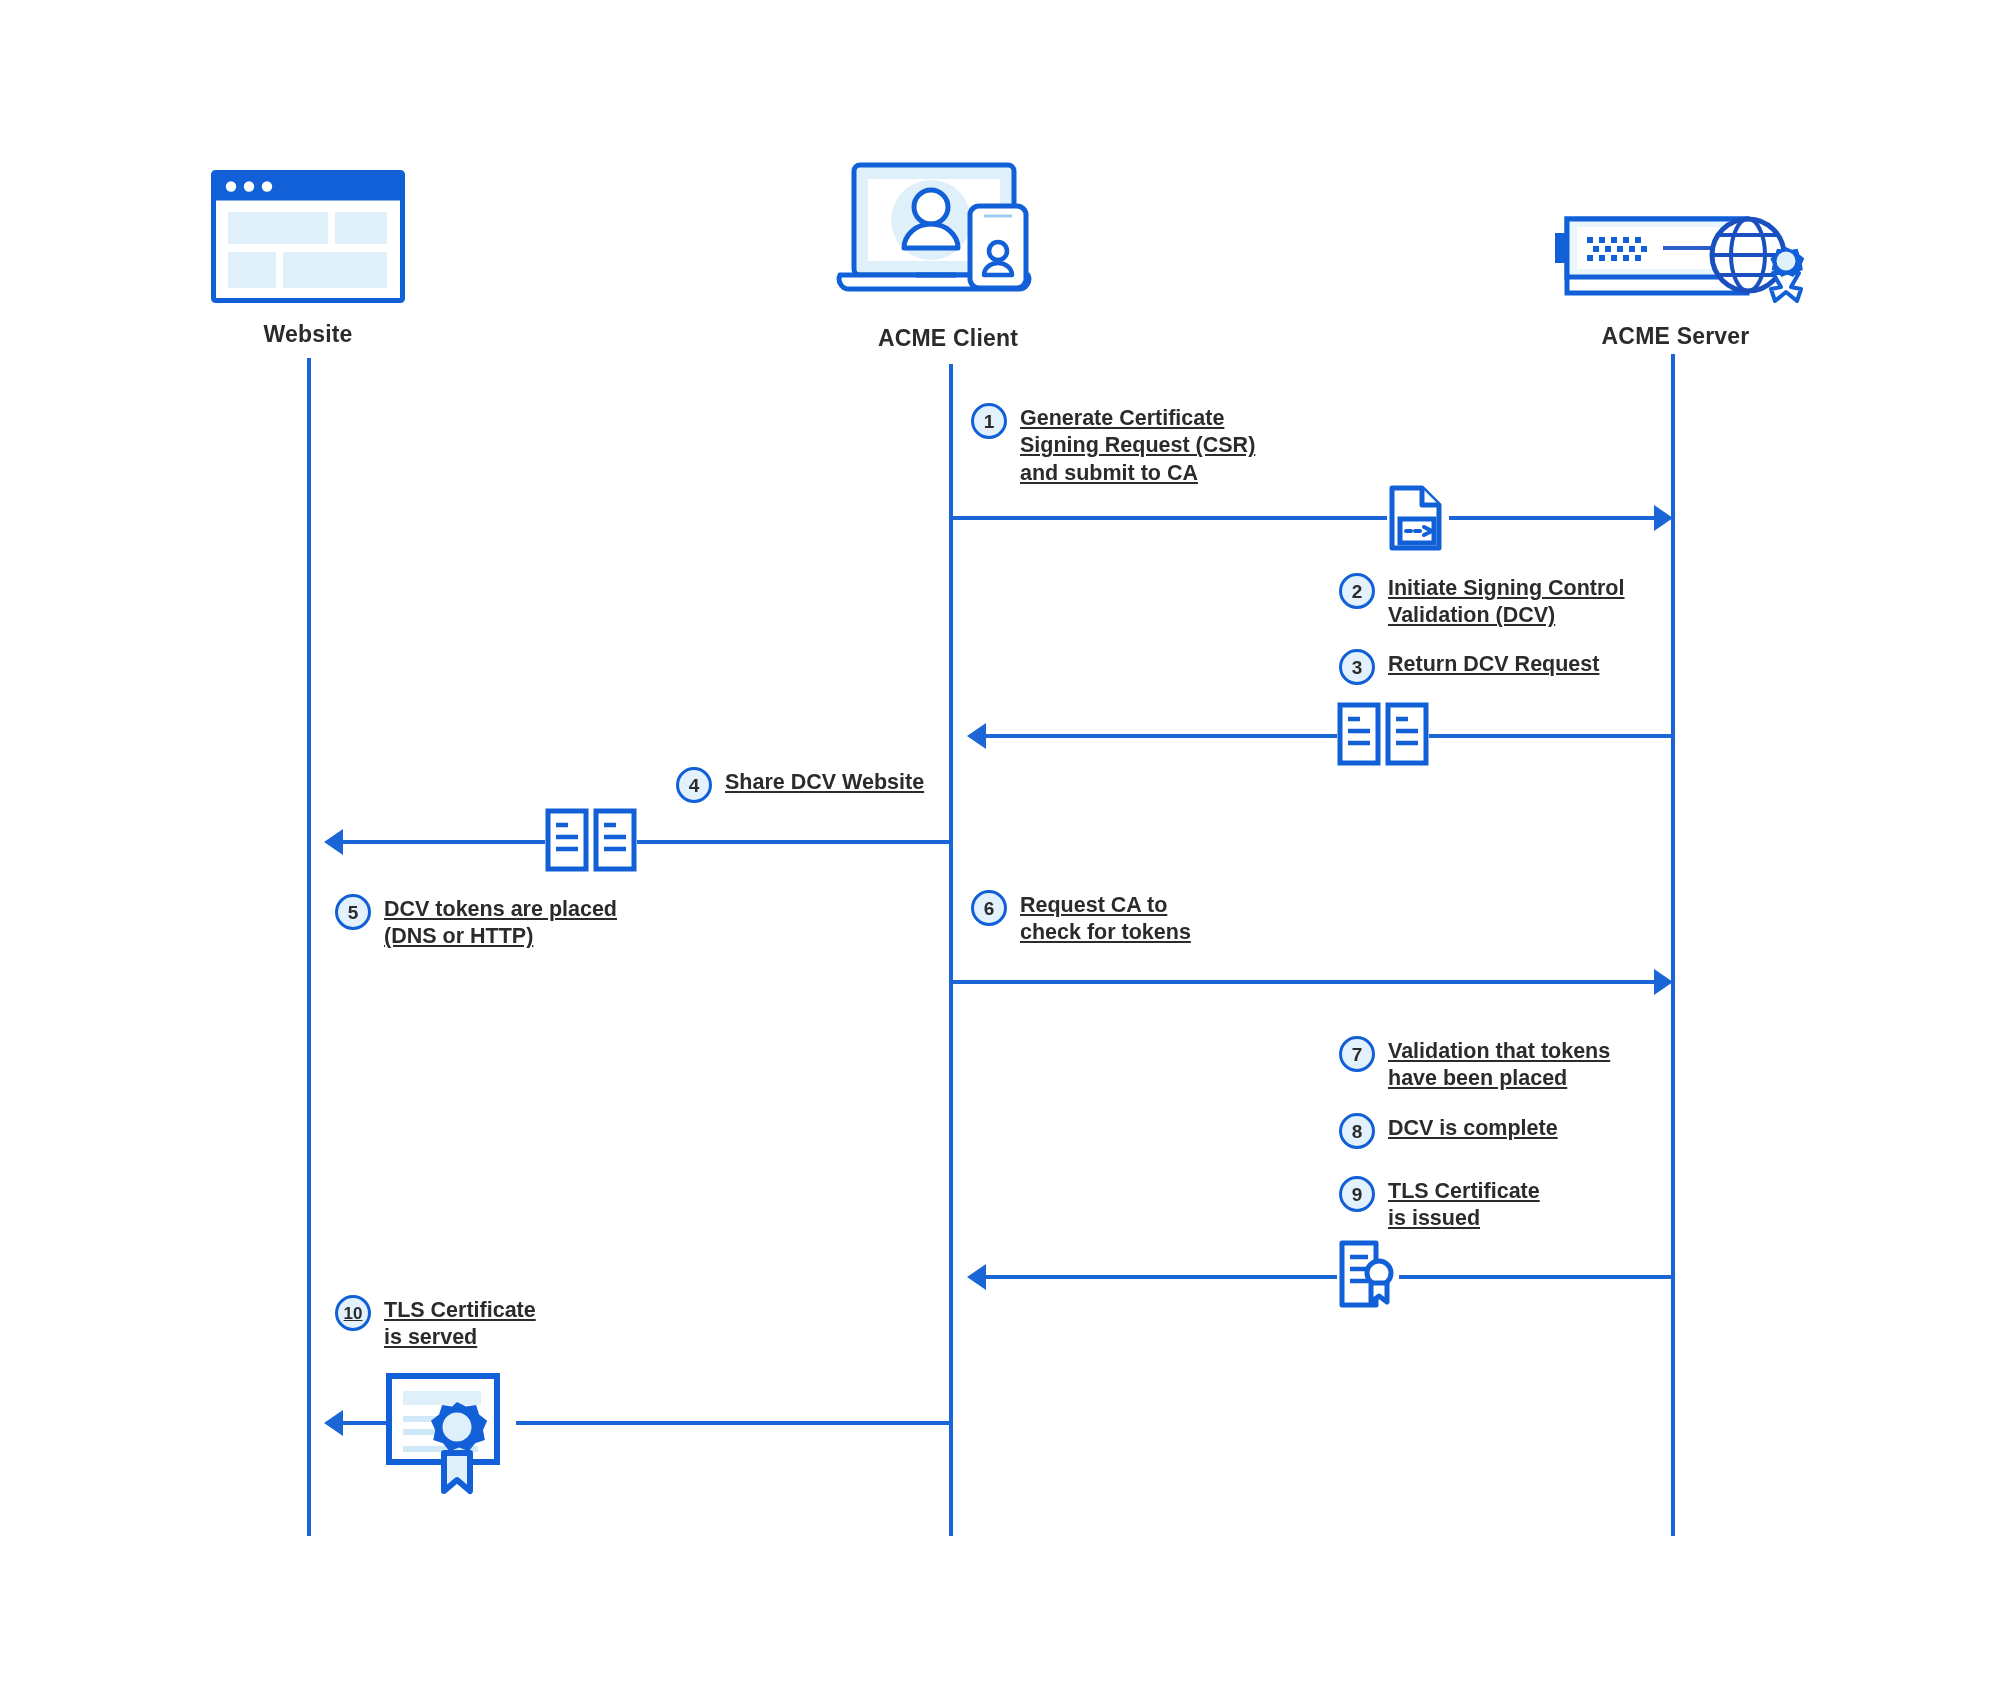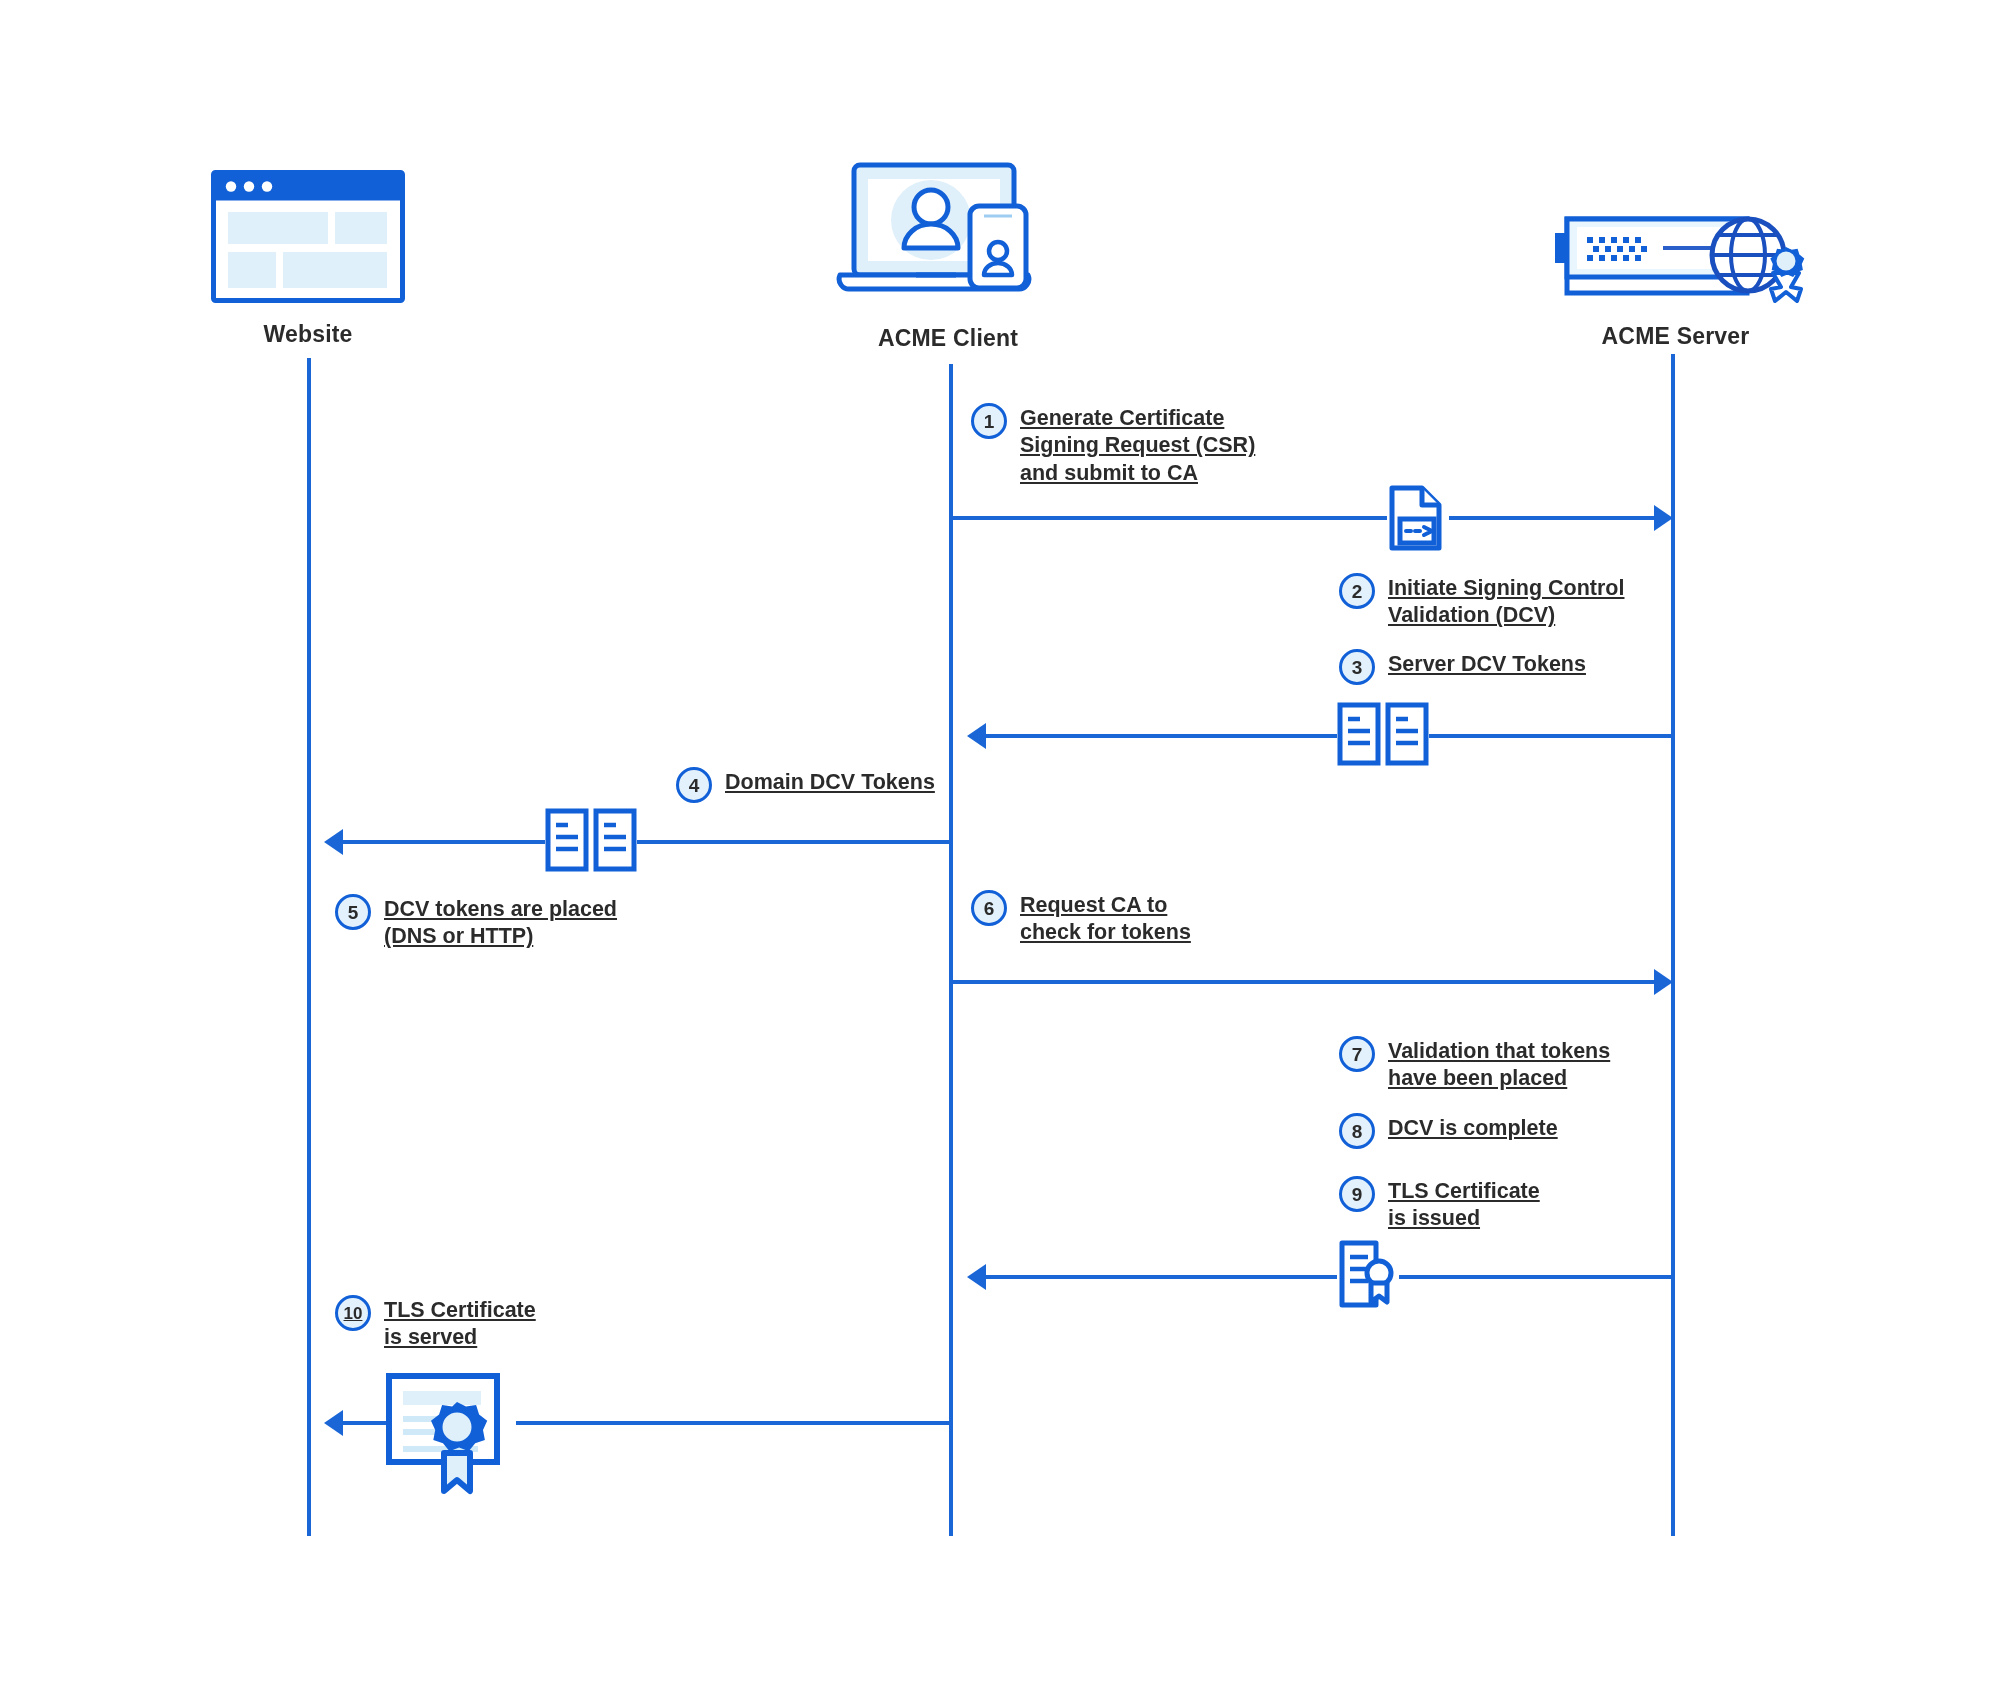--- a/index.html
+++ b/index.html
@@ -173,21 +173,21 @@
   </div>
 
   <div class="step" style="left:1331px;top:572px;">
     <div class="step-num">2</div>
     <div class="step-text">Initiate Signing Control
 Validation (DCV)</div>
   </div>
 
   <div class="step" style="left:1331px;top:648px;">
     <div class="step-num">3</div>
-    <div class="step-text">Server DCV Tokens</div>
+    <div class="step-text">Return DCV Request</div>
   </div>
 
   <div>
     <div class="arrowhead ah-left" style="left:959px;top:723px;"></div>
     <div class="msg" style="left:978px;top:734px;width:357px;"></div>
     <div class="on-line" style="left:1329px;top:702px;">
       <svg width="92" height="64" viewBox="0 0 92 64" aria-hidden="true">
         <rect x="3" y="3" width="38" height="58" fill="#ffffff" stroke="#1160d8" stroke-width="5"></rect>
         <g stroke="#1160d8" stroke-width="4.5" stroke-linecap="butt">
           <line x1="11" y1="17" x2="23" y2="17"></line>
@@ -200,21 +200,21 @@
           <line x1="59" y1="29" x2="81" y2="29"></line>
           <line x1="59" y1="41" x2="81" y2="41"></line>
         </g>
       </svg>
     </div>
     <div class="msg" style="left:1421px;top:734px;width:244px;"></div>
   </div>
 
   <div class="step" style="left:668px;top:766px;">
     <div class="step-num">4</div>
-    <div class="step-text">Domain DCV Tokens</div>
+    <div class="step-text">Share DCV Website</div>
   </div>
 
   <div>
     <div class="arrowhead ah-left" style="left:316px;top:829px;"></div>
     <div class="msg" style="left:335px;top:840px;width:204px;"></div>
     <div class="on-line" style="left:537px;top:808px;">
       <svg width="92" height="64" viewBox="0 0 92 64" aria-hidden="true">
         <rect x="3" y="3" width="38" height="58" fill="#ffffff" stroke="#1160d8" stroke-width="5"></rect>
         <g stroke="#1160d8" stroke-width="4.5">
           <line x1="11" y1="17" x2="23" y2="17"></line>

